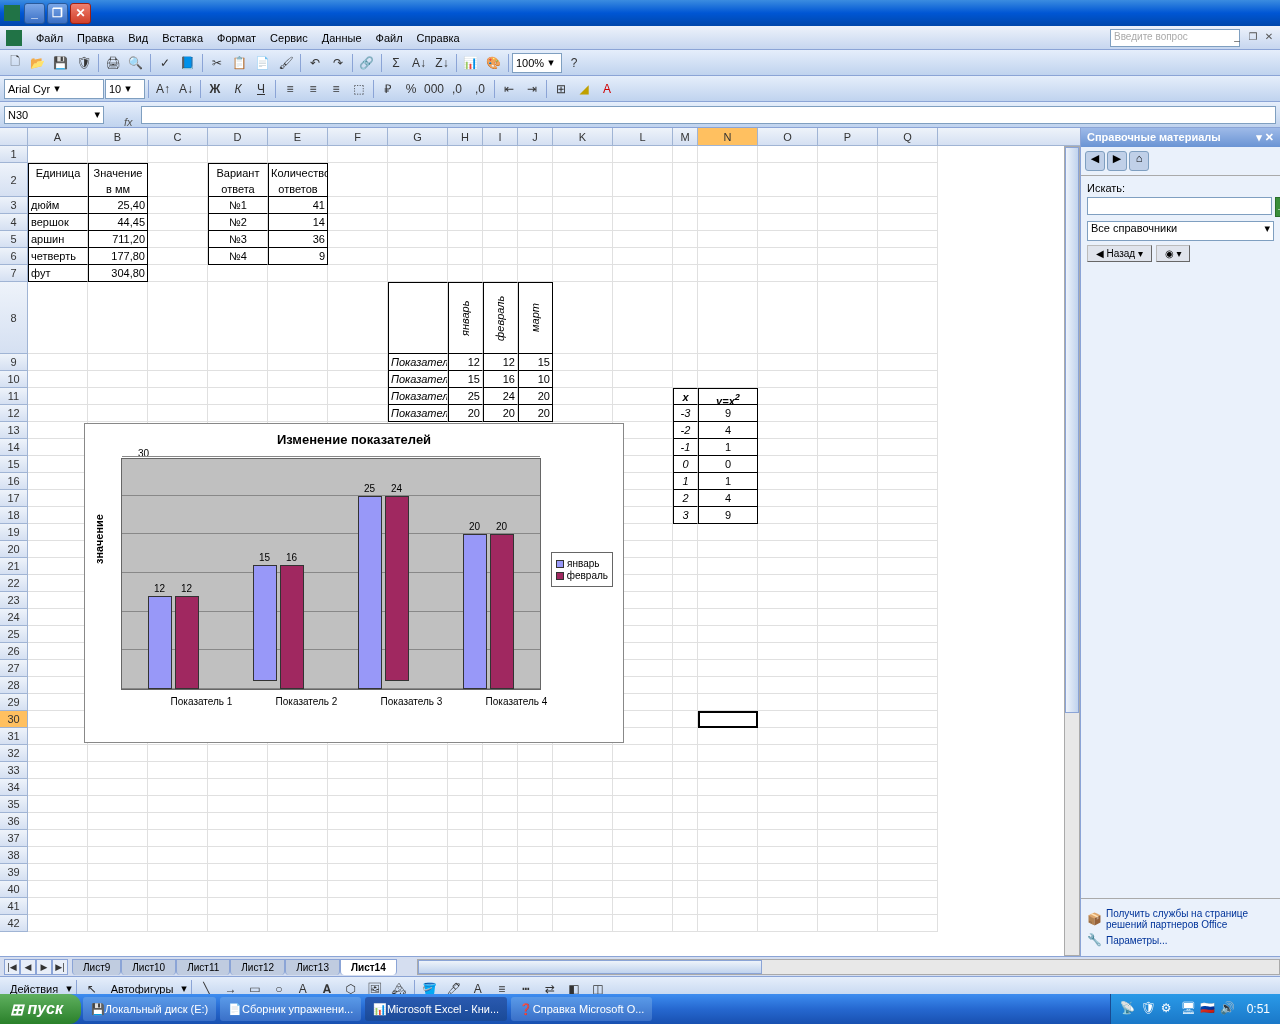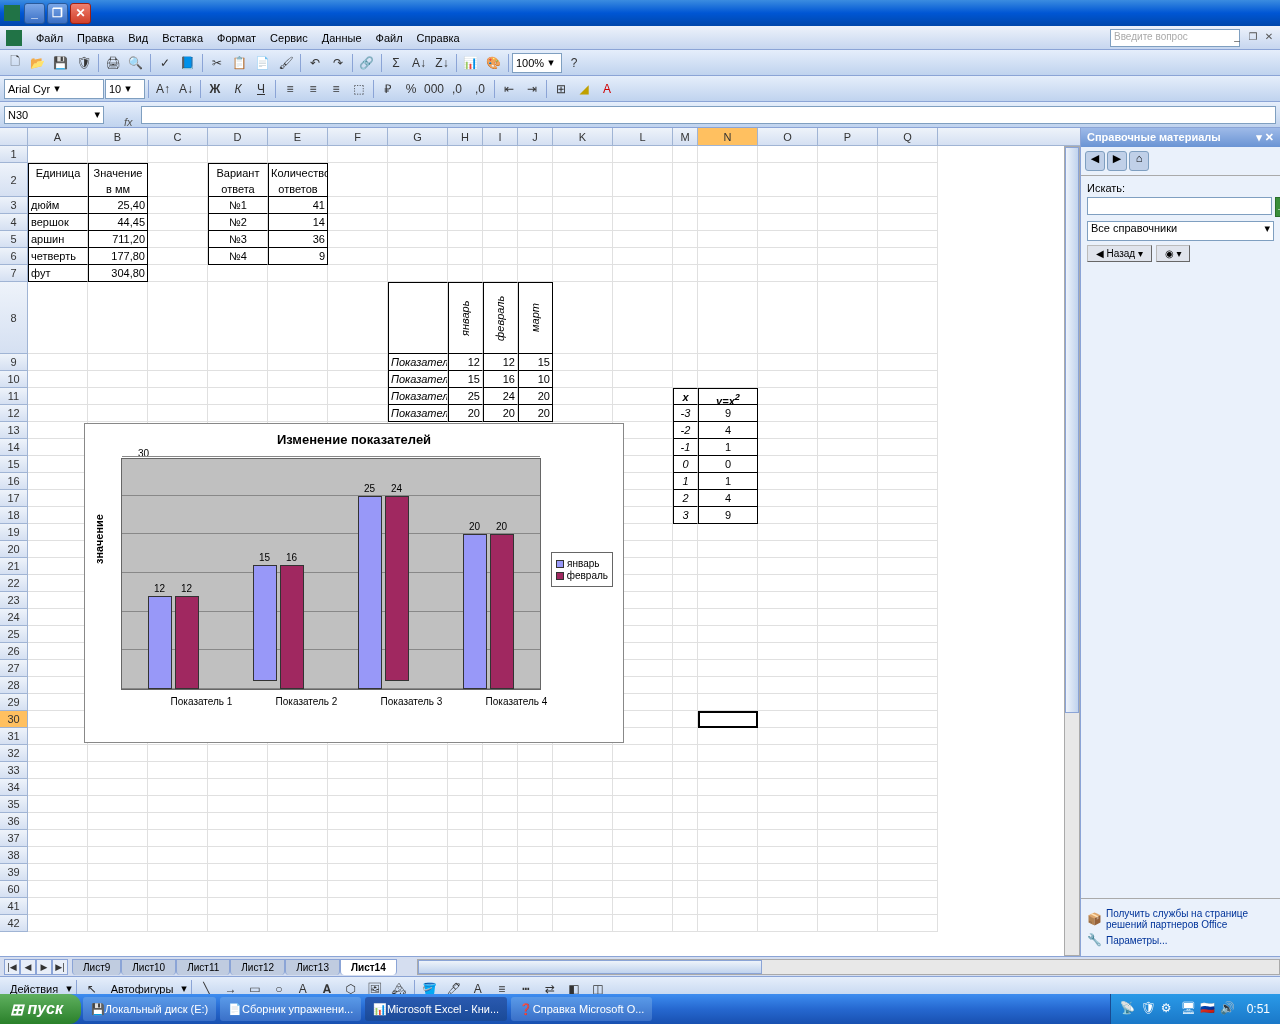--- a/index.html
+++ b/index.html
@@ -1018,21 +1018,21 @@
           <div class="cell" style="width: 35px;"></div>
           <div class="cell" style="width: 60px;"></div>
           <div class="cell" style="width: 60px;"></div>
           <div class="cell" style="width: 25px;"></div>
           <div class="cell" style="width: 60px;"></div>
           <div class="cell" style="width: 60px;"></div>
           <div class="cell" style="width: 60px;"></div>
           <div class="cell" style="width: 60px;"></div>
         </div>
         <div class="row">
-          <div class="row-h">60</div>
+          <div class="row-h">40</div>
           <div class="cell" style="width: 60px;"></div>
           <div class="cell" style="width: 60px;"></div>
           <div class="cell" style="width: 60px;"></div>
           <div class="cell" style="width: 60px;"></div>
           <div class="cell" style="width: 60px;"></div>
           <div class="cell" style="width: 60px;"></div>
           <div class="cell" style="width: 60px;"></div>
           <div class="cell" style="width: 35px;"></div>
           <div class="cell" style="width: 35px;"></div>
           <div class="cell" style="width: 35px;"></div>

